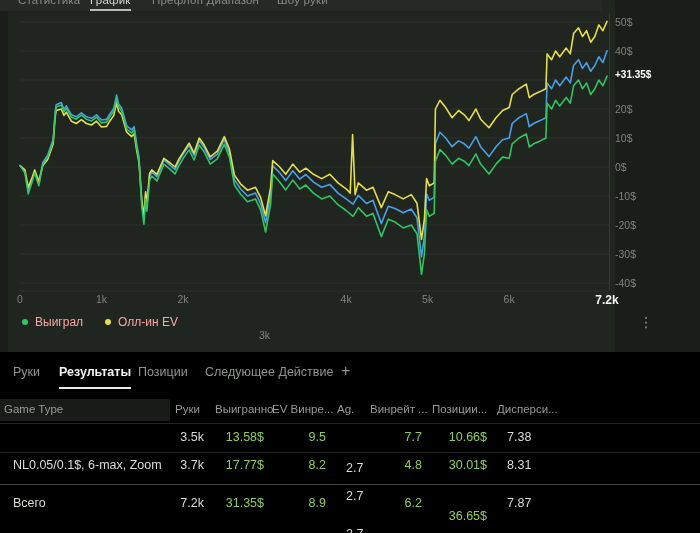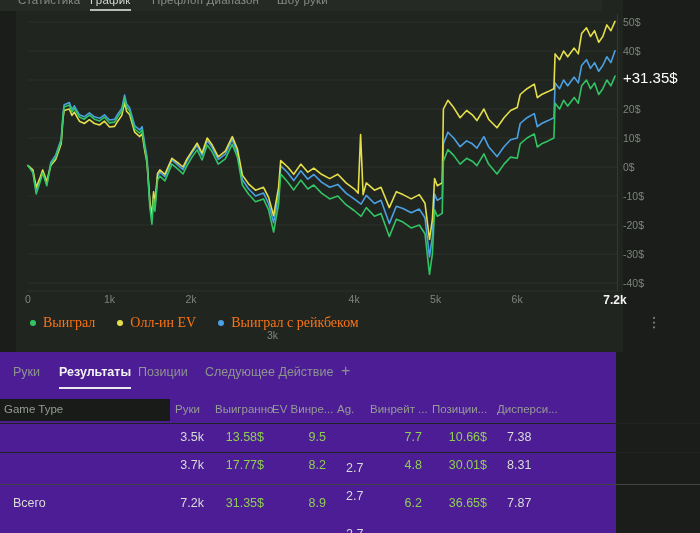--- a/index.html
+++ b/index.html
@@ -6,35 +6,35 @@
   *{box-sizing:border-box;font-family:"Liberation Sans",sans-serif;}
   #app{position:relative;width:700px;height:533px;overflow:hidden;background:#1a1d19;}
 
   
   #top-nav{position:absolute;top:0;left:0;width:602px;height:11px;overflow:hidden;background:#262a25;z-index:5;}
   .top-tab{position:absolute;top:-6px;font-size:11.5px;color:#878c86;white-space:nowrap;letter-spacing:.2px;}
   .top-tab.active{color:#d2d5d1;}
   #top-tab-underline{position:absolute;top:9px;height:2px;background:#b9bdb8;}
 
   
-  #chart-section{position:absolute;top:0;left:16px;width:607px;height:352px;background:#212520;}
+  #chart-section{position:absolute;top:0;left:8px;width:607px;height:352px;background:#212520;}
   #chart-svg{position:absolute;top:0;left:0;}
   .ytick{position:absolute;left:607px;font-size:10.5px;color:#7e847d;}
   .xtick{position:absolute;top:293px;font-size:10.5px;color:#7e847d;transform:translateX(-50%);white-space:nowrap;}
   .xtick.end{color:#f4f4f4;font-weight:bold;font-size:12px;}
-  #current-value{position:absolute;left:607px;font-size:15px;font-weight:normal;color:#ffffff;white-space:nowrap;}
+  #current-value{position:absolute;left:607px;font-size:10px;font-weight:bold;color:#ffffff;white-space:nowrap;}
 
   #legend{position:absolute;top:315px;left:14px;display:flex;gap:22px;align-items:center;}
   .legend-item{display:flex;align-items:center;gap:7px;cursor:default;}
   .legend-dot{width:6px;height:6px;border-radius:50%;}
-  .legend-label{font-size:14px;color:#f97316;font-family:Liberation Serif, serif;}
+  .legend-label{font-size:12px;color:#fca5a5;}
   #chart-menu{position:absolute;top:313px;left:630px;width:16px;height:18px;color:#9aa099;font-size:14px;text-align:center;line-height:18px;}
 
   
-  #results-section{position:absolute;top:352px;left:0;width:616px;height:181px;background:#4c1d95;}
+  #results-section{position:absolute;top:352px;left:0;width:700px;height:181px;background:#000000;}
   .btab{position:absolute;top:13px;font-size:12.5px;color:#8f948e;white-space:nowrap;padding-bottom:8px;}
   .btab.active{color:#f2f2f2;font-weight:600;border-bottom:2px solid #e9e9e9;}
   #tab-add{position:absolute;top:10px;left:341px;font-size:16px;color:#8f948e;}
 
   #table-header{position:absolute;top:47px;left:0;width:700px;height:22px;}
   #game-type-header-bg{position:absolute;top:0;left:0;width:170px;height:22px;background:#181b17;}
   .th{position:absolute;top:4px;font-size:11.5px;color:#969b95;white-space:nowrap;}
   .trow{position:absolute;left:0;width:700px;height:26px;}
   .td{position:absolute;top:5px;font-size:12.5px;color:#d9dbd7;white-space:nowrap;}
   .td.num{text-align:right;}
@@ -108,24 +108,20 @@
 
     <div id="legend">
         <div class="legend-item">
           <span class="legend-dot" style="background: rgb(49, 196, 99);"></span>
           <span class="legend-label">Выиграл</span>
         </div>
         <div class="legend-item">
           <span class="legend-dot" style="background: rgb(227, 222, 73);"></span>
           <span class="legend-label">Олл-ин EV</span>
         </div>
-        <div class="legend-item">
-          <span class="legend-dot" style="background: rgb(74, 160, 226);"></span>
-          <span class="legend-label">Выиграл с рейкбеком</span>
-        </div>
       </div>
     <div id="chart-menu">⋮</div>
   </div>
 
   <div id="top-nav">
     <span class="top-tab" style="left:18px">Статистика</span>
     <span class="top-tab active" style="left:90px">График</span>
     <span class="top-tab" style="left:152px">Префлоп Диапазон</span>
     <span class="top-tab" style="left:277px">Шоу руки</span>
     <div id="top-tab-underline" style="left:90px;width:41px"></div>
@@ -158,36 +154,37 @@
       <span class="td num c-ev pos" style="color: rgb(143, 206, 85);">9.5</span>
       <span class="td c-ag">2.7</span>
       <span class="td num c-wr pos" style="color: rgb(143, 206, 85);">7.7</span>
       <span class="td num c-paid pos" style="color: rgb(143, 206, 85);">10.66$</span>
       <span class="td c-var">7.38</span>
     </div>
 
     <div class="row-sep" style="top:100px"></div>
 
     <div class="trow" style="top:101px">
+      <span class="td c-game">NL0.05/0.1$, 6-max, Zoom</span>
       <span class="td num c-hands">3.7k</span>
       <span class="td num c-won pos" style="color: rgb(143, 206, 85);">17.77$</span>
       <span class="td num c-ev pos" style="color: rgb(143, 206, 85);">8.2</span>
       <span class="td c-ag">2.7</span>
       <span class="td num c-wr pos" style="color: rgb(143, 206, 85);">4.8</span>
       <span class="td num c-paid pos" style="color: rgb(143, 206, 85);">30.01$</span>
       <span class="td c-var">8.31</span>
     </div>
 
     <div id="total-sep"></div>
 
     <div class="trow" style="top:139px">
       <span class="td c-game">Всего</span>
       <span class="td num c-hands">7.2k</span>
       <span class="td num c-won pos" style="color: rgb(143, 206, 85);">31.35$</span>
       <span class="td num c-ev pos" style="color: rgb(143, 206, 85);">8.9</span>
       <span class="td c-ag">2.7</span>
       <span class="td num c-wr pos" style="color: rgb(143, 206, 85);">6.2</span>
-      <span class="td num c-paid pos" style="color: rgb(143, 206, 85);">36.65$</span>
+      <span class="td num c-paid pos" style="color: rgb(143, 206, 85); margin-top: 13px;">36.65$</span>
       <span class="td c-var">7.87</span>
     </div>
   </div>
 
 </div>
 
 </body></html>

